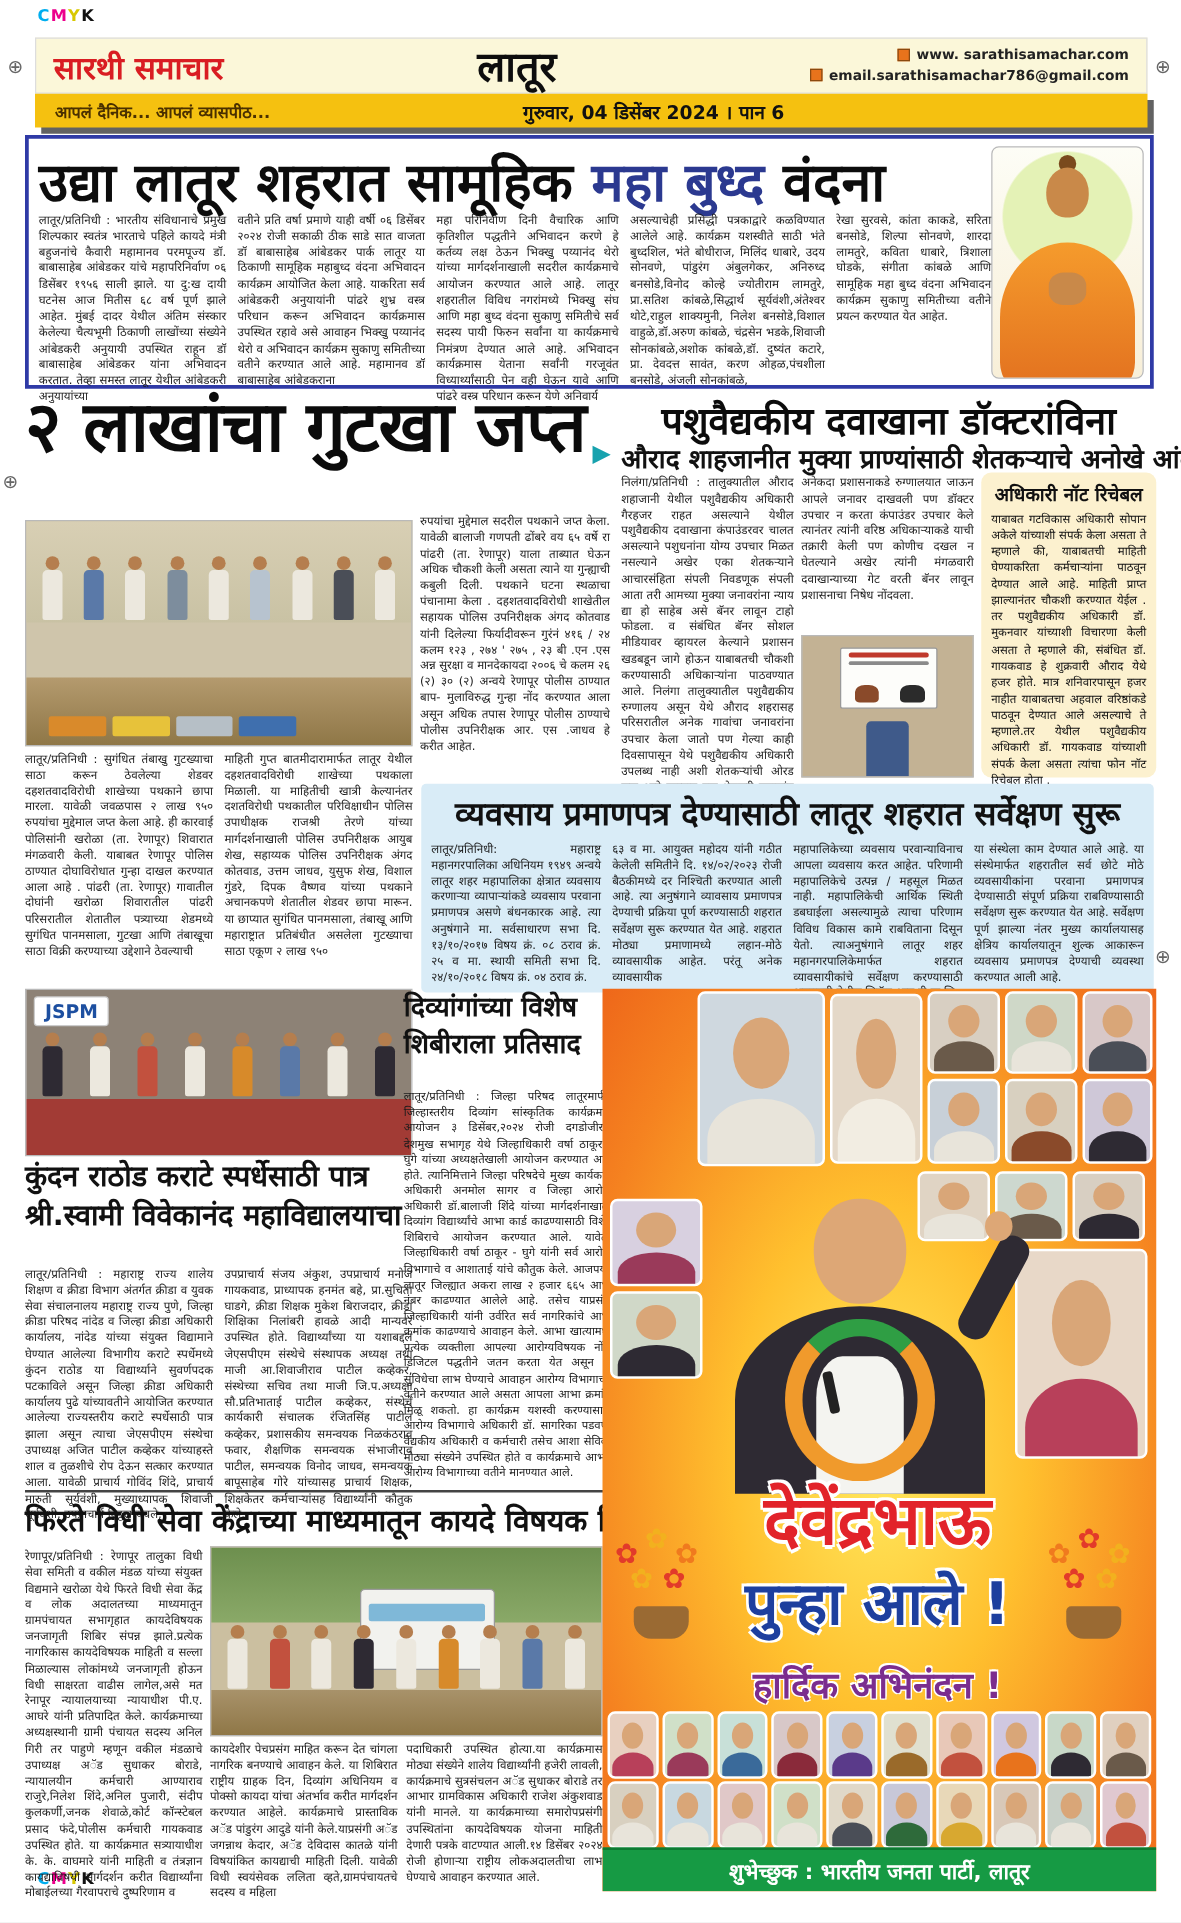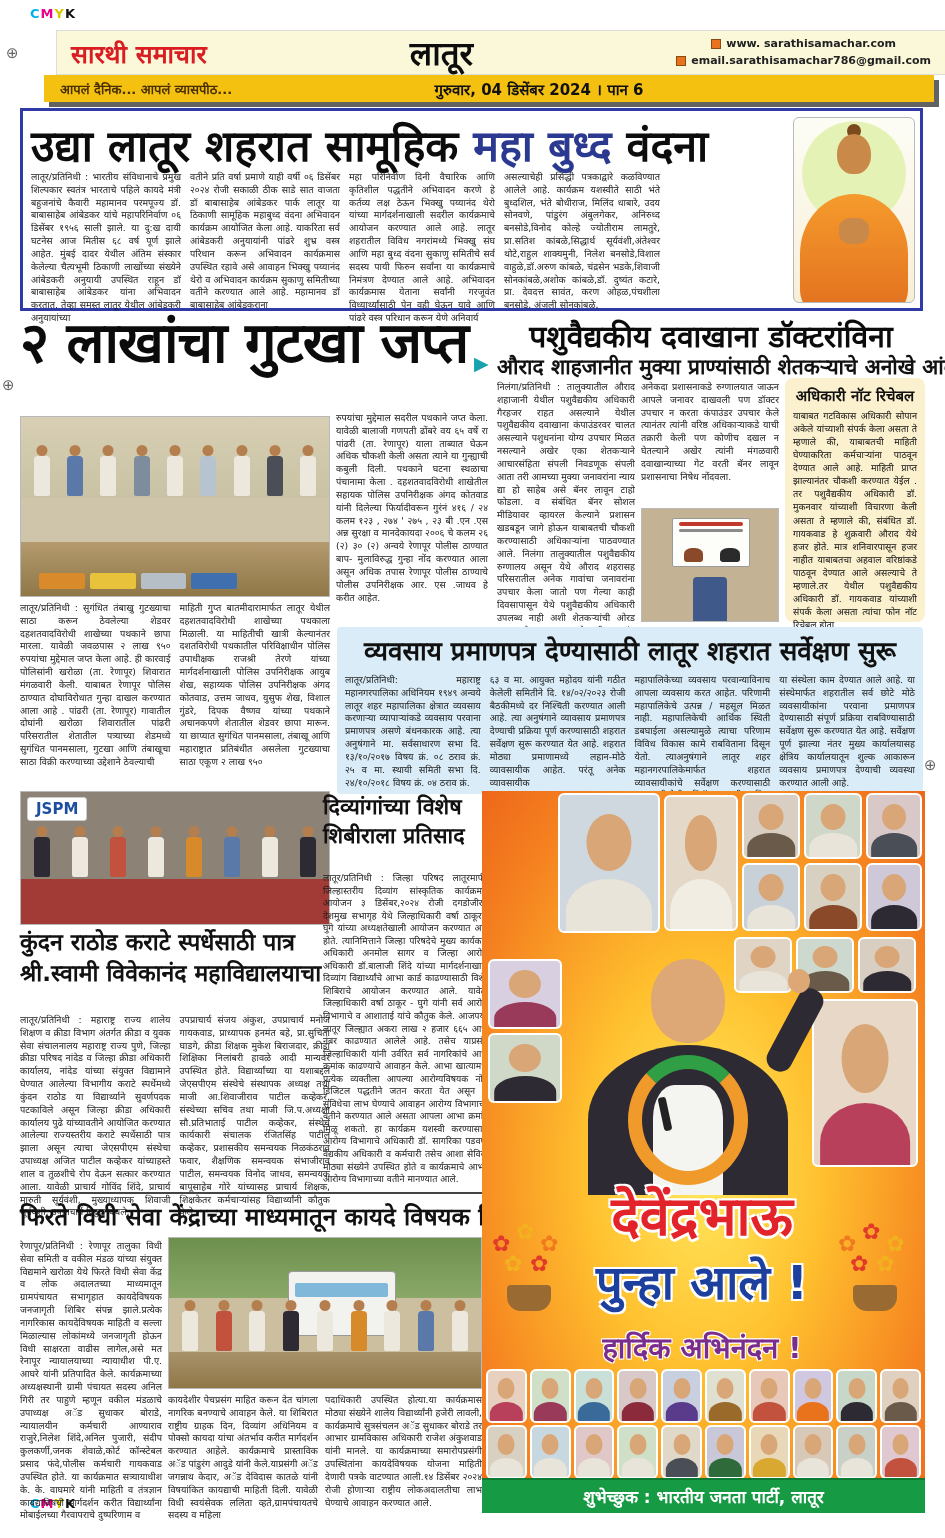--- a/index.html
+++ b/index.html
@@ -7,26 +7,26 @@
         font-family:"DejaVu Sans",sans-serif;color:#111;}
   .abs{position:absolute;}
   .body-text{font-size:9.3px;line-height:1.38;text-align:justify;color:#1c1c1c;}
   .cols{display:flex;gap:9px;}
   .cols>div{flex:1;}
   
   .regmark{color:#666;font-size:15px;}
   .cmyk{font-size:13px;font-weight:700;letter-spacing:1px;}
   .cmyk .c{color:#00aeef;} .cmyk .m{color:#ec008c;} .cmyk .y{color:#d8c800;} .cmyk .k{color:#111;}
   
-  .mast{left:28px;top:30px;width:890px;height:45px;background:#fbf7d9;display:flex;align-items:center;justify-content:space-between;padding:0 14px;box-sizing:border-box;border:1px solid #ddd;margin-left:28px;}
+  .mast{left:28px;top:30px;width:890px;height:45px;background:#fbf7d9;display:flex;align-items:center;justify-content:space-between;padding:0 14px;box-sizing:border-box;border:1px solid #ddd;}
   .mast-logo{color:#d91d22;font-size:25px;font-weight:700;white-space:nowrap;}
   .mast-city{font-size:33px;font-weight:700;color:#0d0d0d;white-space:nowrap;}
-  .mast-contact{font-size:11px;font-weight:700;color:#222;text-align:center;line-height:1.5;}
+  .mast-contact{font-size:11px;font-weight:700;color:#222;text-align:right;line-height:1.5;}
   .mini-ic{display:inline-block;width:8px;height:8px;background:#e8731c;border:1px solid #8a4a10;margin-right:5px;vertical-align:middle;}
-  .dateband{left:28px;top:75px;width:890px;height:27px;background:#f5c110;display:flex;align-items:center;box-sizing:border-box;padding:0 16px;box-shadow:5px 5px 0 rgba(70,70,70,.85);margin-left:16px;}
+  .dateband{left:28px;top:75px;width:890px;height:27px;background:#f5c110;display:flex;align-items:center;box-sizing:border-box;padding:0 16px;box-shadow:5px 5px 0 rgba(70,70,70,.85);}
   .tagline{font-size:13px;font-weight:700;color:#4a3000;width:280px;}
   .dateline{font-size:15px;font-weight:700;color:#111;flex:1;text-align:center;margin-right:180px;}
   
   .leadbox{left:20px;top:108px;width:903px;height:203px;border:3px solid #2f3aa6;box-sizing:border-box;background:#fff;}
   .lead-hl{position:absolute;left:8px;top:4px;width:768px;font-size:43px;font-weight:700;white-space:nowrap;color:#0c0c0c;}
   .lead-hl .accent{color:#2b3990;margin-top:12px;}
   .lead-cols{position:absolute;left:8px;top:60px;width:762px;height:132px;}
   
   .buddha{position:absolute;right:5px;top:6px;width:122px;height:186px;background:
       radial-gradient(circle at 50% 30%,#e4f2b6 0 36%,rgba(228,242,182,0) 37%),
@@ -134,20 +134,21 @@
       <div class="bun"></div>
       <div class="head"></div>
       <div class="robe"></div>
       <div class="hand"></div>
     </div>
     <div class="lead-cols cols body-text">
       <div style="flex:0 0 150px;">लातूर/प्रतिनिधी : भारतीय संविधानाचे प्रमुख शिल्पकार स्वतंत्र भारताचे पहिले कायदे मंत्री बहुजनांचे कैवारी महामानव परमपूज्य डॉ. बाबासाहेब आंबेडकर यांचे महापरिनिर्वाण ०६ डिसेंबर १९५६ साली झाले. या दु:ख दायी घटनेस आज मितीस ६८ वर्ष पूर्ण झाले आहेत. मुंबई दादर येथील अंतिम संस्कार केलेल्या चैत्यभूमी ठिकाणी लाखोंच्या संख्येने आंबेडकरी अनुयायी उपस्थित राहून डॉ बाबासाहेब आंबेडकर यांना अभिवादन करतात. तेव्हा समस्त लातूर येथील आंबेडकरी अनुयायांच्या</div>
       <div style="flex:0 0 150px;">वतीने प्रति वर्षा प्रमाणे याही वर्षी ०६ डिसेंबर २०२४ रोजी सकाळी ठीक साडे सात वाजता डॉ बाबासाहेब आंबेडकर पार्क लातूर या ठिकाणी सामूहिक महाबुध्द वंदना अभिवादन कार्यक्रम आयोजित केला आहे. याकरिता सर्व आंबेडकरी अनुयायांनी पांढरे शुभ्र वस्त्र परिधान करून अभिवादन कार्यक्रमास उपस्थित रहावे असे आवाहन भिक्खु पय्यानंद थेरो व अभिवादन कार्यक्रम सुकाणु समितीच्या वतीने करण्यात आले आहे. महामानव डॉ बाबासाहेब आंबेडकराना</div>
       <div style="flex:0 0 146px;">महा परिनिर्वाण दिनी वैचारिक आणि कृतिशील पद्धतीने अभिवादन करणे हे कर्तव्य लक्ष ठेऊन भिक्खु पय्यानंद थेरो यांच्या मार्गदर्शनाखाली सदरील कार्यक्रमाचे आयोजन करण्यात आले आहे. लातूर शहरातील विविध नगरांमध्ये भिक्खु संघ आणि महा बुध्द वंदना सुकाणु समितीचे सर्व सदस्य पायी फिरुन सर्वांना या कार्यक्रमाचे निमंत्रण देण्यात आले आहे. अभिवादन कार्यक्रमास येताना सर्वांनी गरजूवंत विध्यार्थ्यांसाठी पेन वही घेऊन यावे आणि पांढरे वस्त्र परिधान करून येणे अनिवार्य</div>
       <div style="flex:0 0 156px;">असल्याचेही प्रसिद्धी पत्रकाद्वारे कळविण्यात आलेले आहे. कार्यक्रम यशस्वीते साठी भंते बुध्दशिल, भंते बोधीराज, मिलिंद धाबारे, उदय सोनवणे, पांडुरंग अंबुलगेकर, अनिरुध्द बनसोडे,विनोद कोल्हे ज्योतीराम लामतुरे, प्रा.सतिश कांबळे,सिद्धार्थ सूर्यवंशी,अंतेश्वर थोटे,राहुल शाक्यमुनी, निलेश बनसोडे,विशाल वाहुळे,डॉ.अरुण कांबळे, चंद्रसेन भडके,शिवाजी सोनकांबळे,अशोक कांबळे,डॉ. दुष्यंत कटारे, प्रा. देवदत्त सावंत, करण ओहळ,पंचशीला बनसोडे, अंजली सोनकांबळे,</div>
+      <div style="flex:1;">रेखा सुरवसे, कांता काकडे, सरिता बनसोडे, शिल्पा सोनवणे, शारदा लामतुरे, कविता धाबारे, त्रिशाला घोडके, संगीता कांबळे आणि सामूहिक महा बुध्द वंदना अभिवादन कार्यक्रम सुकाणु समितीच्या वतीने प्रयत्न करण्यात येत आहेत.</div>
     </div>
   </div>
 
   <div class="abs hl-black gut-hl">२ लाखांचा गुटखा जप्त</div>
   <div class="abs pointer">▶</div>
   <div class="abs photo" style="left:20px;top:416px;width:310px;height:181px;background:#cfc5ab;">
     <div class="ph-sky"></div>
     <div class="ph-ground"></div>
     <div class="figrow" style="top:28px;">
       <div class="fig" style="--shirt:#ece8de;"></div>

